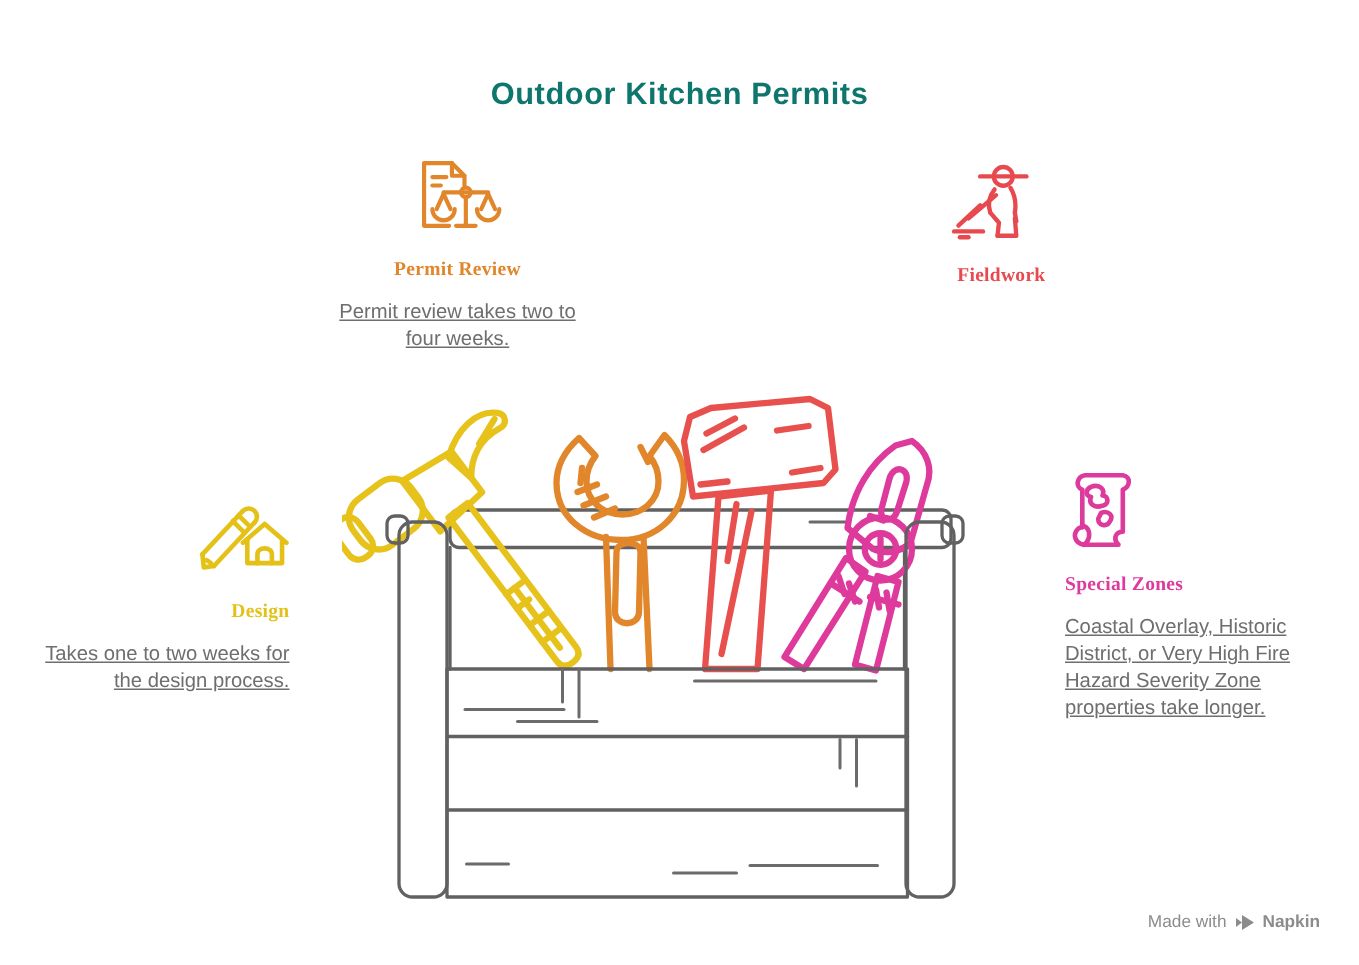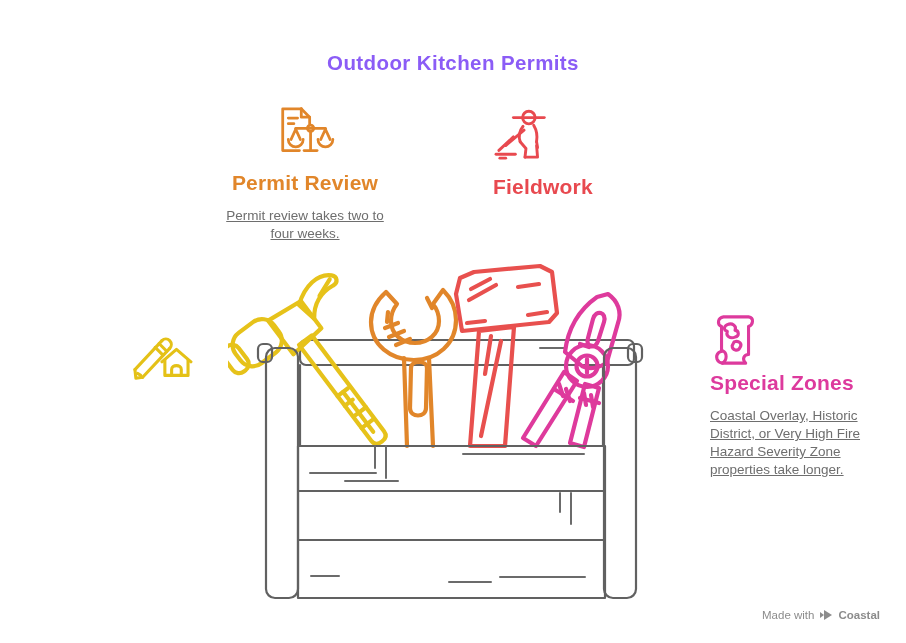--- a/index.html
+++ b/index.html
@@ -2,39 +2,39 @@
 <html><head>
 <meta charset="utf-8">
 <style>
   html,body{margin:0;padding:0;background:#ffffff;}
   .canvas{
     position:relative;width:906px;height:643px;background:#ffffff;overflow:hidden;
     font-family:"Liberation Sans", sans-serif;
   }
   .title{
     position:absolute;top:51px;left:0;width:906px;text-align:center;
-    font-size:20.5px;font-weight:bold;color:#8b5cf6;letter-spacing:.4px;
+    font-size:20.5px;font-weight:bold;color:#0f766e;letter-spacing:.4px;
   }
   .block{position:absolute;}
   .block .icon-wrap{line-height:0;}
-  .block h2{margin:13px 0 0 0;font-size:21px;font-weight:bold;letter-spacing:.2px;}
+  .block h2{margin:13px 0 0 0;font-size:13px;font-weight:bold;letter-spacing:.2px;font-family:Liberation Serif, serif;}
   .block .desc{margin:12px 0 0 0;font-size:13.5px;line-height:1.34;color:#6E6E6E;text-decoration:underline;}
   
   .b-permit{left:203px;top:106px;width:204px;text-align:center;}
-  .b-field{left:493px;top:106px;width:204px;text-align:left;}
+  .b-field{left:493px;top:106px;width:204px;text-align:right;}
   .b-permit .desc,.b-field .desc{width:166px;margin-left:auto;margin-right:auto;}
   .b-permit h2{color:#E1862A;}
   .b-field h2{color:#E8494F;}
   
   .b-design{left:3px;top:330px;width:190px;text-align:right;}
   .b-design h2{color:#E4C117;}
   .b-design .desc{width:168px;margin-left:auto;}
   
   .b-special{left:710px;top:313px;width:176px;text-align:left;}
-  .b-special h2{color:#DD3A9D;margin-top:4px;}
+  .b-special h2{color:#DD3A9D;margin-top:14px;}
   .b-special .desc{width:172px;}
   .toolbox{position:absolute;left:228px;top:256px;}
   .toolbox path,.toolbox rect,.toolbox line,.toolbox circle{fill:none;stroke-linecap:round;stroke-linejoin:round;}
   .gbox{stroke:#616161;stroke-width:2.2;}
   .gdet{stroke:#6b6b6b;stroke-width:2;}
   .wfill{fill:#ffffff;}
   .t-ham{stroke:#E6C21A;stroke-width:4.2;}
   .t-wre{stroke:#E1862A;stroke-width:4.2;}
   .t-mal{stroke:#E8504E;stroke-width:4.2;}
   .t-pli{stroke:#DE3A9C;stroke-width:4.2;}
@@ -101,20 +101,22 @@
         <path d="M 33,11 A 5.6 5.6 0 0 1 41,19"></path>
         <path d="M 5,41 L 6,50 L 13,49"></path>
         <path d="M 8,45 L 11,47"></path>
         <path d="M 26,18 L 34,26"></path>
           <path d="M 30,14 L 38,22"></path>
         <path d="M 33,33 L 48,20 L 63,33"></path>
         <path d="M 36,31 V 47 H 60 V 31"></path>
         <path d="M 43,47 V 41 C 43,35.5 53,35.5 53,41 V 47"></path>
       </svg>
     </div>
+    <h2>Design</h2>
+    <p class="desc">Takes one to two weeks for the design process.</p>
   </div>
 
   <div class="block b-special">
     <div class="icon-wrap">
       <svg class="icon-svg" width="52" height="54" viewBox="0 0 52 56" style="stroke:#DD3A9D;stroke-width:3.2;">
         <path d="M 12,52 L 36,52 C 32,48 34,43 39,43 L 39,14 C 44,12 45,5 39,4 L 13,4 C 7,5 6,12 11,14 L 11,40"></path>
         <path d="M 12,52 C 6,51 4,45 8,41 L 12,39 C 17,41 17,49 12,52"></path>
         <path d="M 17,12 C 22,10 27,13 25,18 C 29,18 30,24 25,25 C 20,27 15,24 17,19 C 13,18 13,14 17,12 Z"></path>
         <path d="M 24,30 C 29,28 33,32 30,36 C 28,40 22,39 22,34 Z"></path>
       </svg>
@@ -208,16 +210,16 @@
       <line class="gdet" x1="221" y1="326" x2="263" y2="326"></line>
     </g>
   </svg>
 
   <div class="watermark">
     <span>Made with</span>
     <svg width="14" height="12" viewBox="0 0 14 12">
       <path d="M 1,3 L 5,6 L 1,9 Z" fill="#8C8C8C"></path>
       <path d="M 5,1 L 13,6 L 5,11 Z" fill="#8C8C8C"></path>
     </svg>
-    <span class="brand">Coastal</span>
+    <span class="brand">Napkin</span>
   </div>
 
 </div>
 
 </body></html>

